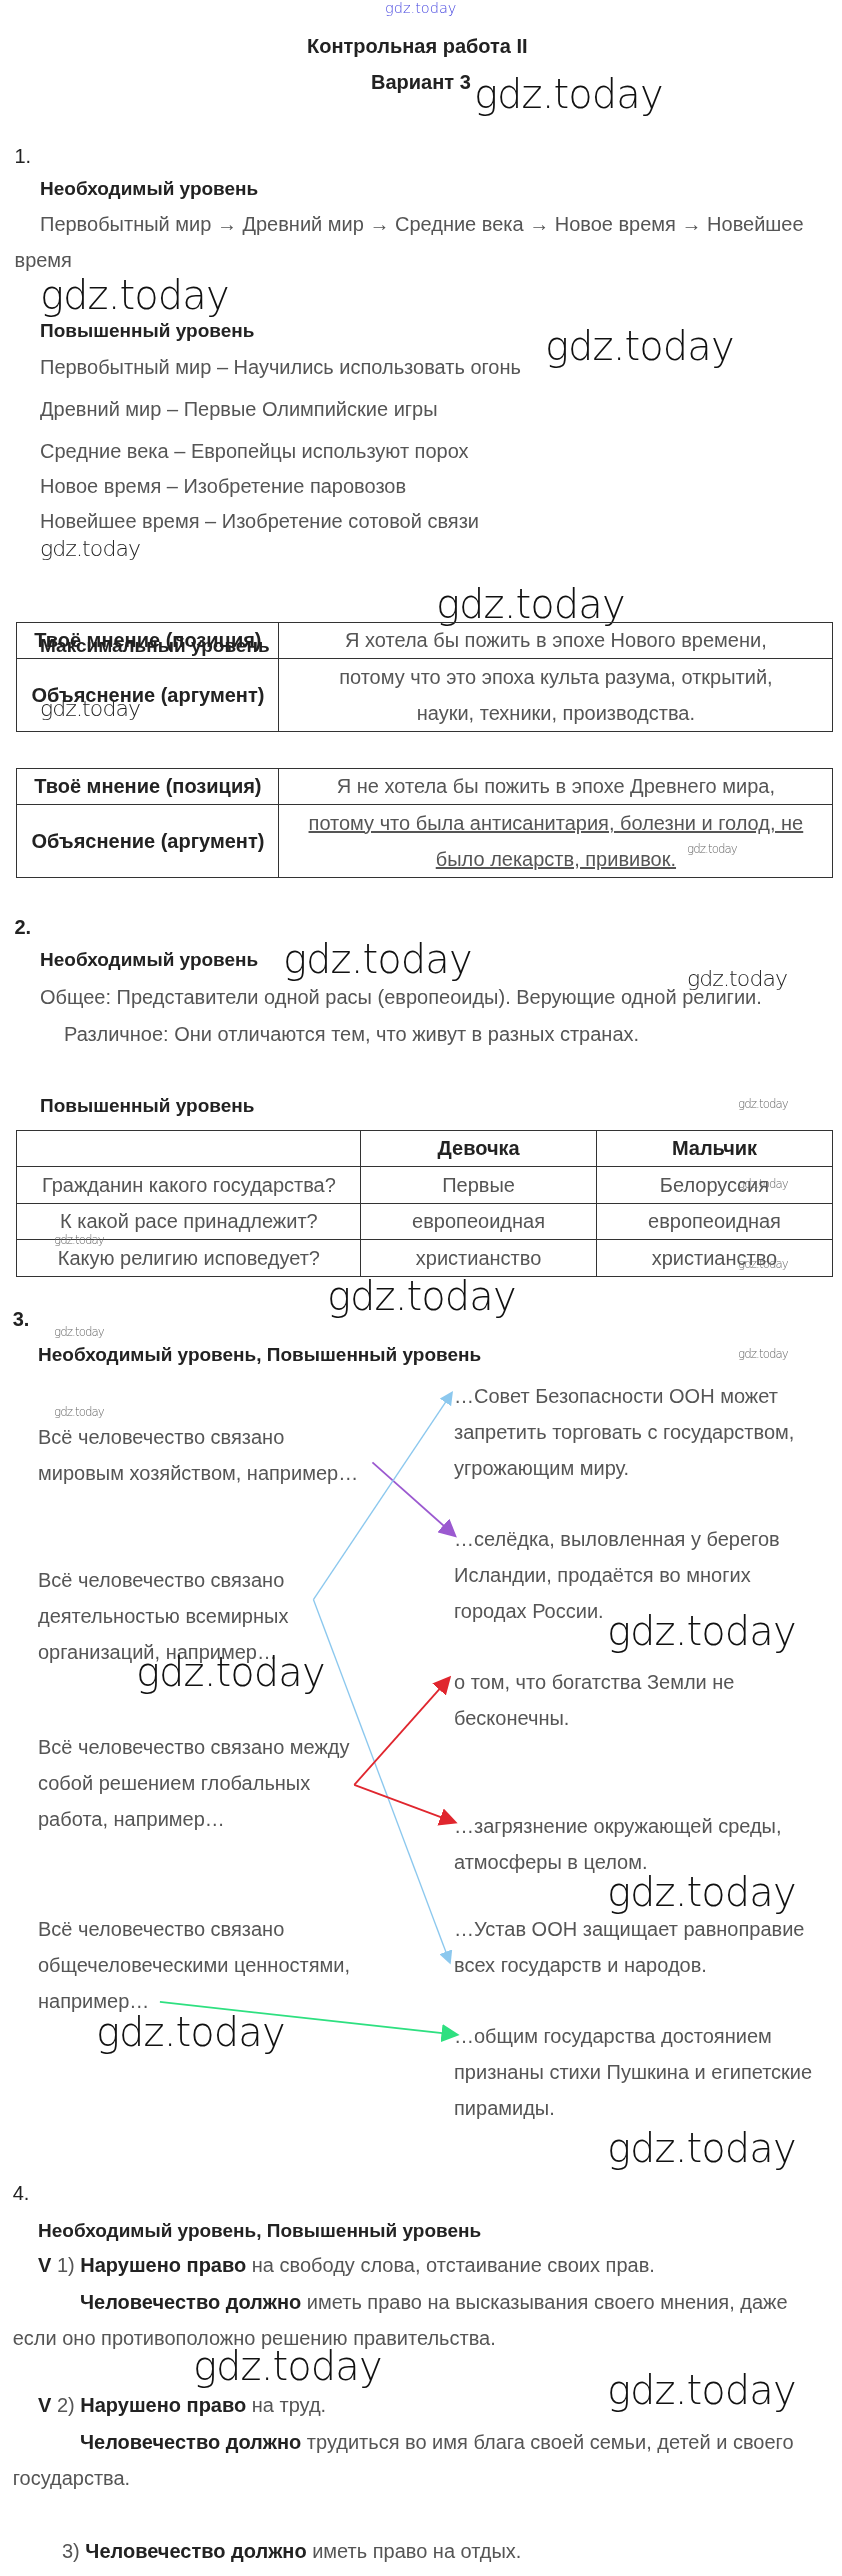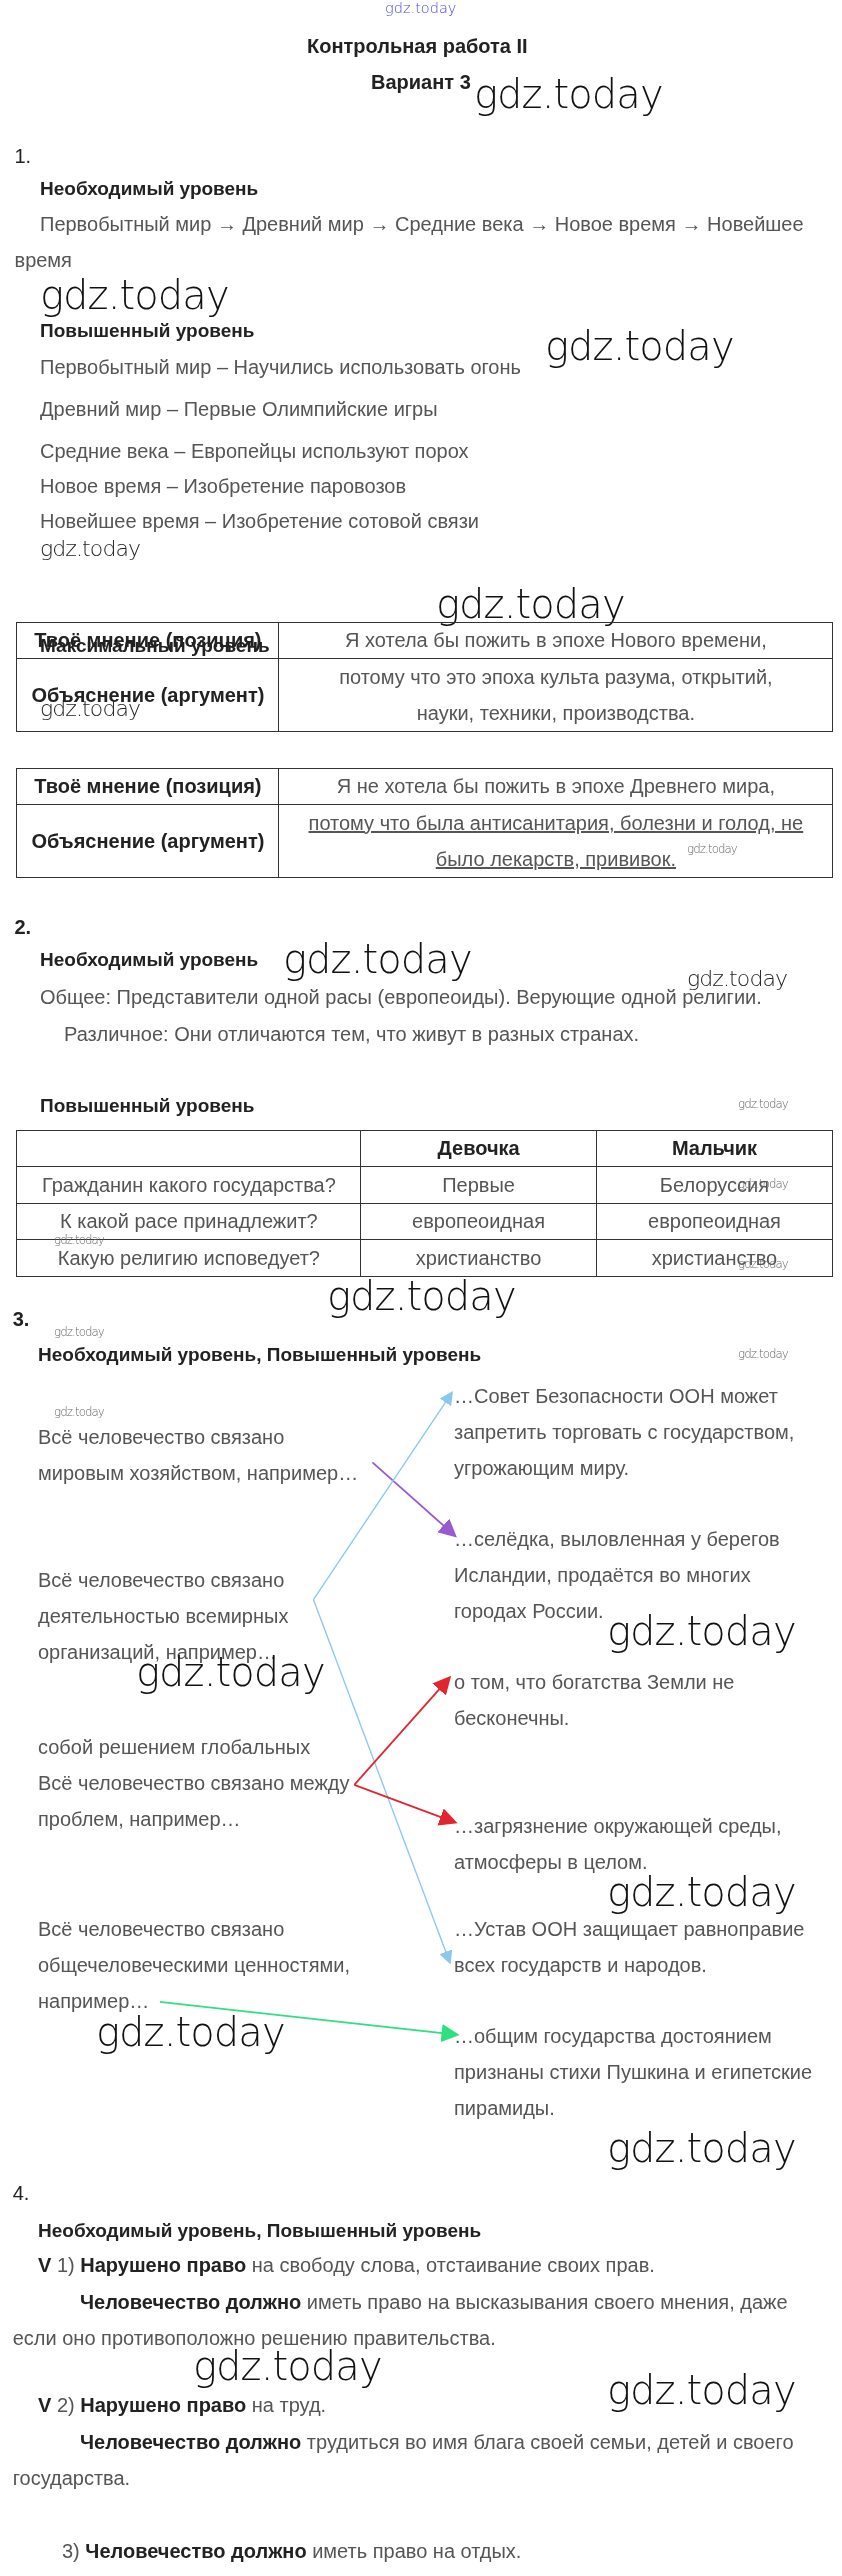--- a/index.html
+++ b/index.html
@@ -120,23 +120,23 @@
   <div>Всё человечество связано</div>
   <div>мировым хозяйством, например…</div>
 </div>
 <div class="abs t" style="left:38px;top:1562px;line-height:36px;">
   <div>Всё человечество связано</div>
   <div>деятельностью всемирных</div>
   <div>организаций, например…</div>
 </div>
 <div class="abs wm wm-big" style="left:136px;top:1649px;">gdz.today</div>
 <div class="abs t" style="left:38px;top:1729px;line-height:36px;">
+  <div>Всё человечество связано между</div>
   <div>собой решением глобальных</div>
-  <div>Всё человечество связано между</div>
-  <div>проблем, например…</div>
+  <div>работа, например…</div>
 </div>
 <div class="abs t" style="left:38px;top:1911px;line-height:36px;">
   <div>Всё человечество связано</div>
   <div>общечеловеческими ценностями,</div>
   <div>например…</div>
 </div>
 <div class="abs wm wm-big" style="left:96px;top:2009px;">gdz.today</div>
 
 <div class="abs t" style="left:454px;top:1378px;line-height:36px;">
   <div>…Совет Безопасности ООН может</div>

